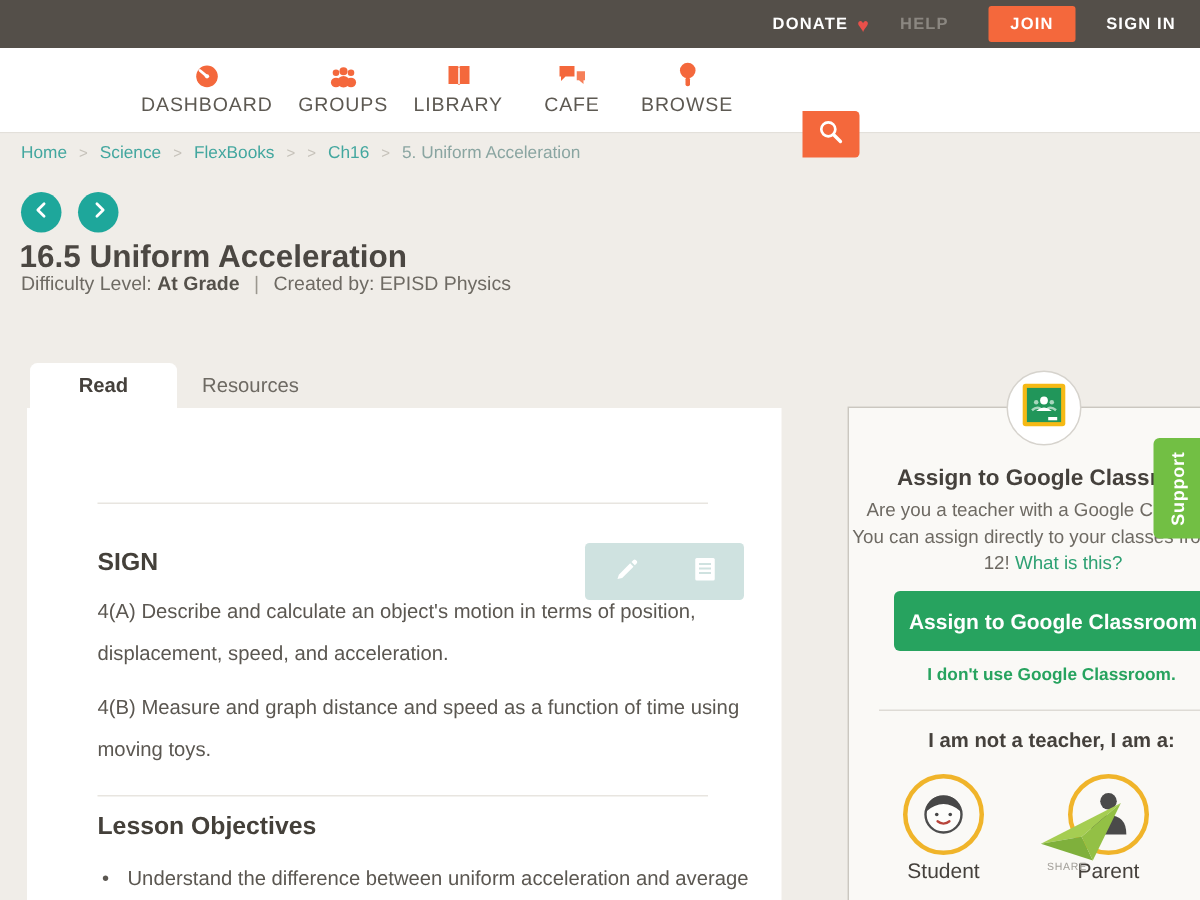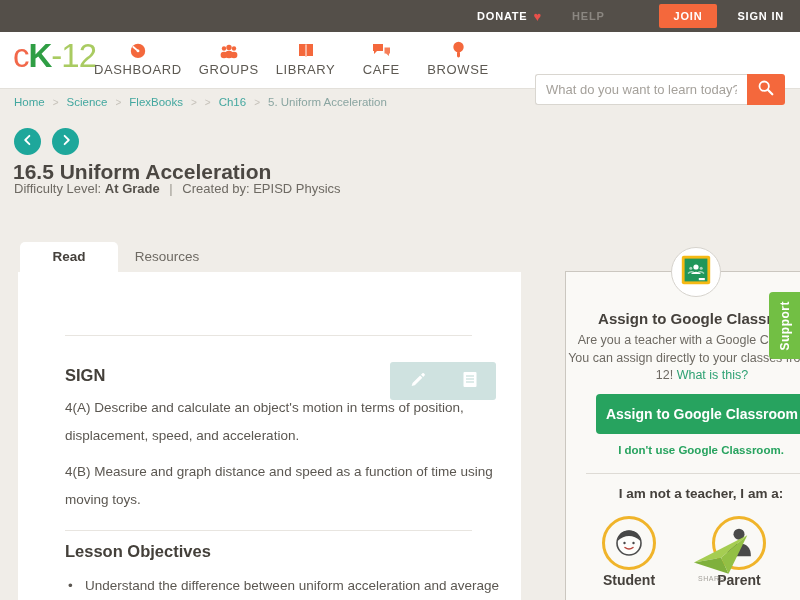--- a/index.html
+++ b/index.html
@@ -4,24 +4,24 @@
 <style>
   * { margin:0; padding:0; box-sizing:border-box; }
   html,body { width:800px; height:600px; }
   body { font-family:"Liberation Sans","DejaVu Sans",sans-serif; }
   #screen { position:relative; width:800px; height:600px; background:#f0ede8; overflow:hidden; }
 
   
   .topbar { position:absolute; left:0; top:0; width:800px; height:32px; background:#544f49;
             display:flex; align-items:center; justify-content:flex-end; padding-right:16px; }
   .topbar a { color:#fff; font-size:11px; font-weight:bold; letter-spacing:.8px; text-decoration:none; cursor:pointer; }
-  .tb-donate { margin-right:30px; display:flex; align-items:center; gap:6px; }
+  .tb-donate { margin-right:20px; display:flex; align-items:center; gap:6px; }
   .tb-heart { color:#e8504a; font-size:13px; }
   .tb-help { color:#8b8781 !important; margin-right:26px; }
-  .tb-join { background:#f4683c; padding:6px 15px; border-radius:2px; margin-right:20px;margin-left:28px; }
+  .tb-join { background:#f4683c; padding:6px 15px; border-radius:2px; margin-right:20px; }
 
   
   .header { position:absolute; left:0; top:32px; width:800px; height:57px; background:#ffffff;
             border-bottom:1px solid #e3e0da; }
   .logo { position:absolute; left:13px; top:5px; font-size:33px; letter-spacing:-1px; cursor:pointer; }
   .logo .lc { color:#f2684a; }
   .logo .lk { color:#2f9e44; font-weight:bold; }
   .logo .ls { color:#a9cb61; }
   .mainnav { position:absolute; left:94px; top:8px; display:flex; gap:17px; }
   .nav-item { min-width:58px; text-align:center; cursor:pointer; }
@@ -80,21 +80,21 @@
   .panel-p a { color:#2ea173; text-decoration:none; cursor:pointer; }
   .green-btn { position:absolute; left:30px; top:122px; width:212px; height:40px; background:#27a35f; border:none;
                border-radius:4px; color:#fff; font-size:14px; font-weight:bold; cursor:pointer; font-family:inherit; }
   .decline-link { position:absolute; top:172px; left:0; width:100%; text-align:center; font-size:11.5px;
                   font-weight:bold; color:#27a35f; text-decoration:none; cursor:pointer; display:block; }
   .panel-rule { position:absolute; top:201px; left:20px; width:232px; border-top:1px solid #dedbd5; }
   .roles-h { position:absolute; top:214px; left:0; width:100%; text-align:center; font-size:13.5px; font-weight:bold; color:#45413c; }
   .role-circle { position:absolute; top:244px; width:54px; height:54px; border:3px solid #f0b42a; border-radius:50%;
                  display:flex; align-items:center; justify-content:center; cursor:pointer; background:transparent; }
   .role-student { left:36px; } .role-parent { left:146px; }
-  .role-label { position:absolute; top:300px; width:80px; text-align:center; font-size:14px; font-weight:bold; color:#45413c; cursor:pointer; }
+  .role-label { position:absolute; top:300px; width:80px; text-align:center; font-size:14px; font-weight:normal; color:#45413c; cursor:pointer; }
   .label-student { left:23px; } .label-parent { left:133px; }
   .share-plane { position:absolute; left:127px; top:262px; z-index:4; cursor:pointer; }
   .share-label { position:absolute; left:132px; top:303px; z-index:4; font-size:7px; color:#a3a09a; letter-spacing:.5px; }
 
   
   .support-tab { position:absolute; left:769px; top:292px; width:31px; height:67px; background:#72bf44;
                  border-radius:4px 0 0 4px; z-index:5; display:flex; align-items:center; justify-content:center; cursor:pointer; }
   .support-tab span { writing-mode:vertical-rl; transform:rotate(180deg); color:#fff; font-size:12px;
                       font-weight:bold; letter-spacing:.5px; }
 </style>
@@ -107,23 +107,20 @@
     <a class="tb-donate">
       <span>DONATE</span>
       <span class="tb-heart">♥</span>
     </a>
     <a class="tb-help">HELP</a>
     <a class="tb-join">JOIN</a>
     <a>SIGN IN</a>
   </div>
 
   <div class="header">
-    <div class="logo">
-      <span class="lc">c</span><span class="lk">K</span><span class="ls">-12</span>
-    </div>
     <div class="mainnav">
       <div class="nav-item">
         <span class="nicon">
           <svg width="18" height="18" viewBox="0 0 20 20">
               <circle cx="10" cy="11" r="8" fill="#f4683c"></circle>
               <path d="M10 11 L4.8 6.6" stroke="#fff" stroke-width="2" stroke-linecap="round"></path>
               <circle cx="10" cy="11" r="1.6" fill="#fff"></circle>
             </svg>
         </span>
         <div class="nlabel">DASHBOARD</div>
@@ -163,21 +160,20 @@
         <span class="nicon">
           <svg width="13" height="18" viewBox="0 0 13 18" fill="#f4683c">
               <circle cx="6.5" cy="6" r="5.2"></circle>
               <rect x="5" y="10.5" width="3" height="6" rx="1.4"></rect>
             </svg>
         </span>
         <div class="nlabel">BROWSE</div>
       </div>
     </div>
     <div class="search">
-      <input type="text" placeholder="What do you want to learn today?" style="">
       <button>
         <span>
           <svg width="18" height="18" viewBox="0 0 20 20">
               <circle cx="8" cy="8" r="5.2" fill="none" stroke="#fff" stroke-width="2"></circle>
               <line x1="12" y1="12" x2="17" y2="17" stroke="#fff" stroke-width="2.5" stroke-linecap="round"></line>
             </svg>
         </span>
       </button>
     </div>
   </div>

